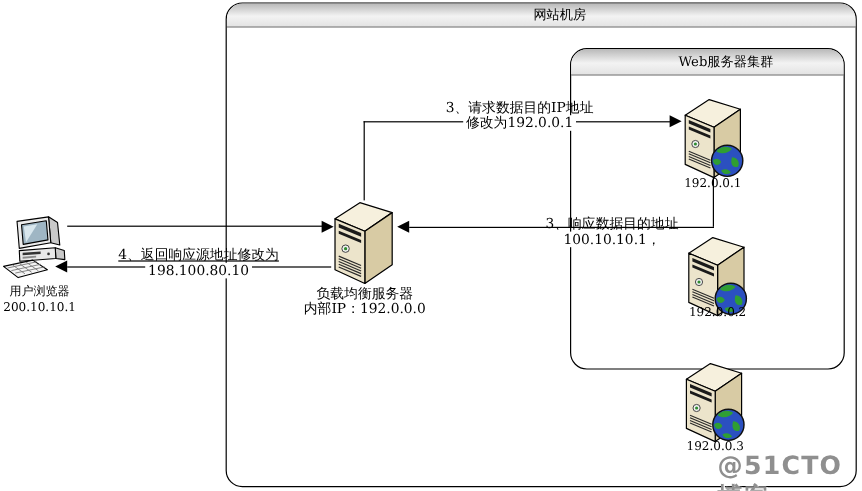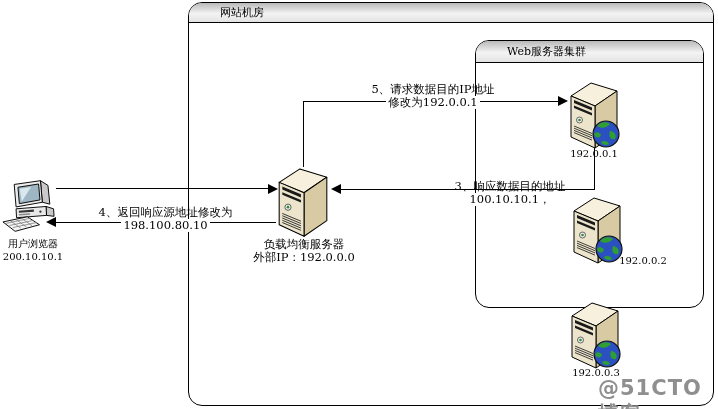--- a/index.html
+++ b/index.html
@@ -8,21 +8,21 @@
     --line-black:#000000;
   }
   *{margin:0;padding:0;box-sizing:border-box;}
   body{background:#fff;}
   .stage{
     position:relative;width:718px;height:409px;background:#ffffff;overflow:hidden;
     font-family:"DejaVu Serif","Liberation Serif",serif;color:#000;
   }
   .frame{position:absolute;border:1px solid #000;border-radius:14px;background:transparent;}
   .frame-title{
-    height:20px;line-height:19px;font-size:11px;
+    height:20px;line-height:19px;text-align:center;font-size:11px;
     border-bottom:1px solid #000;border-radius:13px 13px 0 0;
     background:linear-gradient(to bottom,#b9b9b9 0%,#f3f3f3 55%,#e3e3e3 100%);
     padding-left:31px;
   }
   .frame-title.tall{height:22px;line-height:21px;}
   .hline{position:absolute;height:1px;background:var(--line-black);}
   .vline{position:absolute;width:1px;background:var(--line-black);}
   .arrow-r{position:absolute;width:0;height:0;border-top:5px solid transparent;border-bottom:5px solid transparent;border-left:10px solid #000;}
   .arrow-l{position:absolute;width:0;height:0;border-top:5px solid transparent;border-bottom:5px solid transparent;border-right:10px solid #000;}
   .flow-label{position:absolute;text-align:center;font-size:11.5px;line-height:13px;white-space:nowrap;}
@@ -57,27 +57,27 @@
 
   <div class="vline" style="left:303px;top:101px;height:66px;"></div>
   <div class="hline" style="left:303px;top:101px;width:256px;"></div>
   <div class="arrow-r" style="left:558px;top:96px;"></div>
 
   <div class="vline" style="left:594px;top:146px;height:43px;"></div>
   <div class="hline" style="left:341px;top:189px;width:254px;"></div>
   <div class="arrow-l" style="left:331px;top:184px;"></div>
 
 
-  <div class="flow-label" style="left:88px;top:206px;width:155px;">
+  <div class="flow-label" style="left:88px;top:206px;width:155px;text-decoration:underline;">
     <div>4、返回响应源地址修改为</div>
     <div><span class="bg">198.100.80.10</span></div>
   </div>
 
   <div class="flow-label" style="left:338px;top:83px;width:190px;">
-    <div>5、请求数据目的IP地址</div>
+    <div>3、请求数据目的IP地址</div>
     <div><span class="bg">修改为192.0.0.1</span></div>
   </div>
 
   <div class="flow-label" style="left:420px;top:168px;width:180px;margin-top:12px;">
     <div>3、响应数据目的地址</div>
     <div><span class="bg">100.10.10.1，</span></div>
   </div>
 
   <div class="icon-wrap" style="left:2px;top:176px;">
     <svg width="60" height="60" viewBox="0 0 64 60">
@@ -123,21 +123,21 @@
         <line x1="8" y1="47" x2="26" y2="54.5"></line>
         <line x1="8" y1="49.2" x2="26" y2="56.7"></line>
         <line x1="8" y1="51.4" x2="26" y2="58.9"></line>
         <line x1="8" y1="53.6" x2="26" y2="61.1"></line>
         <line x1="8" y1="55.8" x2="26" y2="63.3"></line>
       </g>
     </svg>
   </div>
   <div class="node-label" style="left:224px;top:238px;width:160px;font-size:11.5px;line-height:13px;">
     <div>负载均衡服务器</div>
-    <div>外部IP：192.0.0.0</div>
+    <div>内部IP：192.0.0.0</div>
   </div>
 
   <div class="icon-wrap" style="left:566px;top:79px;">
     <svg width="56" height="70" viewBox="0 0 56 70">
       <g stroke="#000" stroke-width="1" stroke-linejoin="round">
         <polygon points="5,17 25,4 51,12 29,27" style="fill:var(--server-top)"></polygon>
         <polygon points="29,27 51,12 51,54 29,69" style="fill:var(--server-side)"></polygon>
         <polygon points="5,17 29,27 29,69 5,58" style="fill:var(--server-front)"></polygon>
       </g>
       <polygon points="8,21 26,28.5 26,31.5 8,24" fill="#1a1a1a"></polygon>
@@ -180,21 +180,21 @@
       </g>
       <g>
         <circle cx="40" cy="55" r="13" style="fill:var(--globe-blue)" stroke="#101010" stroke-width="1.2"></circle>
         <path d="M31,47 C34,43 40,42 44,45 C41,49 35,50 31,47 Z" style="fill:var(--globe-green)"></path>
         <path d="M28,55 C30,52 34,53 35,56 C33,60 29,59 28,55 Z" style="fill:var(--globe-green)"></path>
         <path d="M44,52 C48,52 51,56 49,60 C45,61 42,58 44,52 Z" style="fill:var(--globe-green)"></path>
         <path d="M35,63 C38,61 42,62 43,65 C40,67 36,66 35,63 Z" style="fill:var(--globe-green)"></path>
       </g>
     </svg>
   </div>
-  <div class="node-label" style="left:566px;top:255px;width:64px;margin-left:45px;">192.0.0.2</div>
+  <div class="node-label" style="left:566px;top:255px;width:64px;">192.0.0.2</div>
 
   <div class="icon-wrap" style="left:567px;top:299px;">
     <svg width="56" height="70" viewBox="0 0 56 70">
       <g stroke="#000" stroke-width="1" stroke-linejoin="round">
         <polygon points="5,17 25,4 51,12 29,27" style="fill:var(--server-top)"></polygon>
         <polygon points="29,27 51,12 51,54 29,69" style="fill:var(--server-side)"></polygon>
         <polygon points="5,17 29,27 29,69 5,58" style="fill:var(--server-front)"></polygon>
       </g>
       <polygon points="8,21 26,28.5 26,31.5 8,24" fill="#1a1a1a"></polygon>
       <polygon points="8,26.5 26,34 26,36.5 8,29" fill="#1a1a1a"></polygon>

